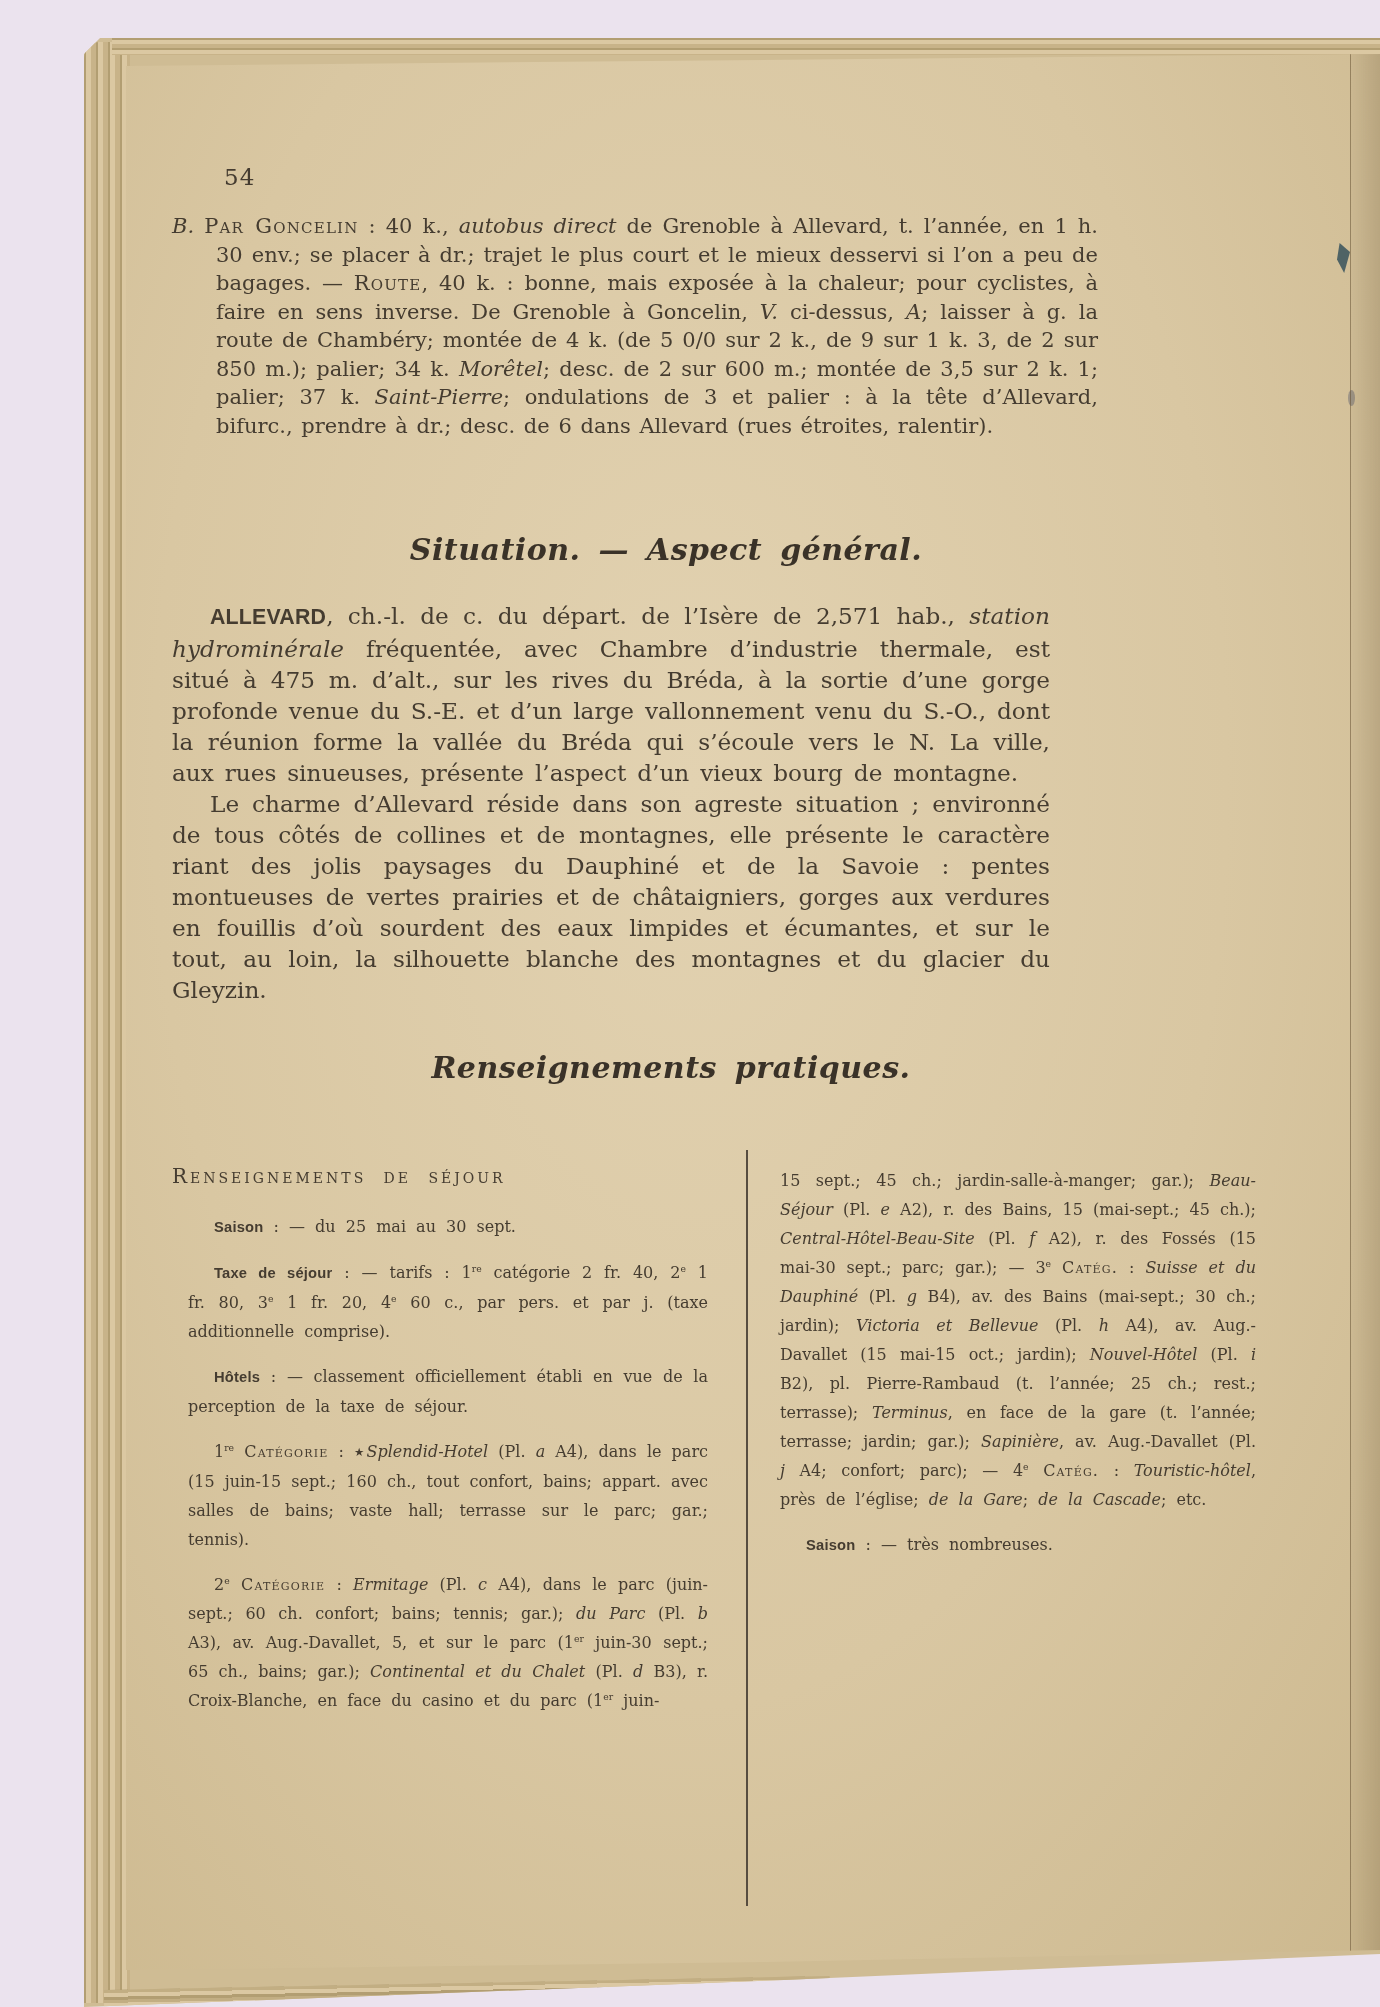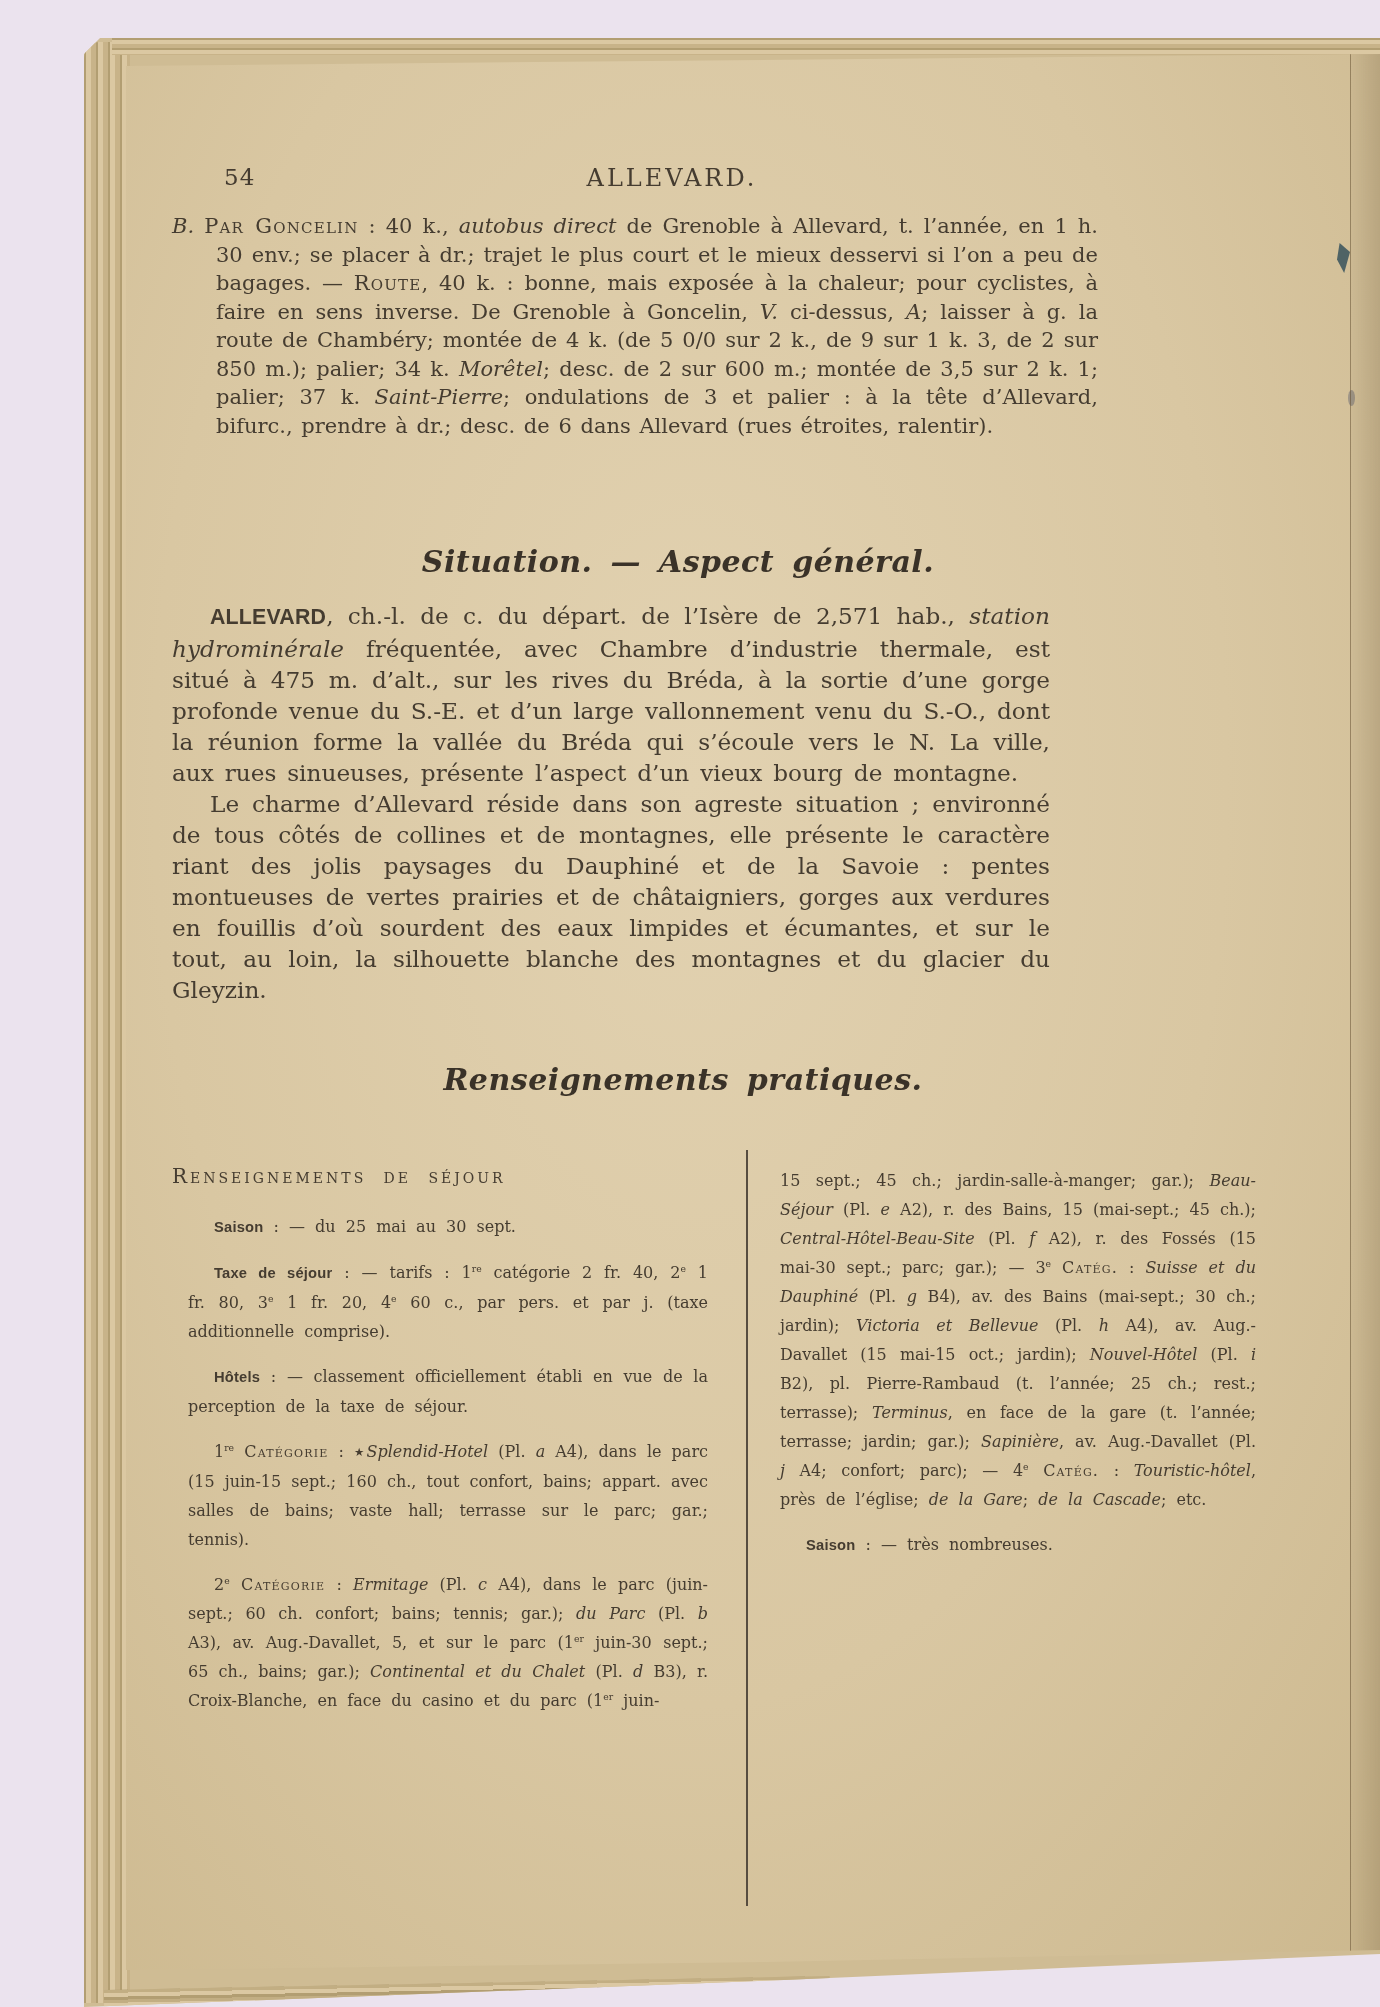--- a/index.html
+++ b/index.html
@@ -33,21 +33,21 @@
     content:"";position:absolute;top:0;right:0;width:29px;height:100%;
     border-left:1px solid rgba(92,72,42,.38);
     background:linear-gradient(to right, rgba(92,72,42,.06), rgba(92,72,42,.22));
   }
   .pg-head{position:absolute;left:46px;top:110px;width:1000px;height:36px;}
   .pg-num{position:absolute;left:52px;top:0;font-size:23px;letter-spacing:1px;}
   .pg-title{position:absolute;left:0;right:0;top:0;text-align:center;font-size:24px;letter-spacing:3px;}
   .route{position:absolute;left:46px;top:158px;width:882px;margin:0;
     font-size:21px;line-height:28.5px;text-align:justify;
     padding-left:44px;text-indent:-44px;word-spacing:2px;}
-  .sec-head{position:absolute;margin:16px;font-style:italic;font-weight:bold;
+  .sec-head{position:absolute;margin:4px;font-style:italic;font-weight:bold;
     font-size:30px;letter-spacing:.5px;word-spacing:7px;text-align:center;color:#3a3228;}
   .sec1{left:46px;top:474px;width:980px;}
   .sec2{left:46px;top:992px;width:990px;}
   .bodytext{position:absolute;left:46px;top:546px;width:878px;}
   .bodytext p{margin:0;font-size:23.2px;line-height:31px;text-align:justify;
     text-indent:38px;word-spacing:3.5px;}
   .cols{position:absolute;left:46px;top:1096px;width:1106px;display:flex;align-items:flex-start;}
   .colL{width:552px;}
   .colR{width:508px;}
   .divider{width:2px;height:756px;background:#574d40;margin-left:22px;margin-right:16px;}
@@ -74,21 +74,20 @@
 <div class="stack">
   <div class="sl"></div>
   <div class="st"></div>
   <div class="sb"></div>
 </div>
 
 <div class="pageEl">
 
   <header class="pg-head">
     <span class="pg-num">54</span>
-    <span class="pg-title">ALLEVARD.</span>
   </header>
 
   <p class="route"><span class="s-i">B.</span><span> </span><span class="s-sc">Par Goncelin</span><span> : 40 k., </span><span class="s-i">autobus direct</span><span> de Grenoble à Allevard, t. l’année, en 1 h. 30 env.; se placer à dr.; trajet le plus court et le mieux desservi si l’on a peu de bagages. — </span><span class="s-sc">Route</span><span>, 40 k. : bonne, mais exposée à la chaleur; pour cyclistes, à faire en sens inverse. De Grenoble à Goncelin, </span><span class="s-i">V.</span><span> ci-dessus, </span><span class="s-i">A</span><span>; laisser à g. la route de Chambéry; montée de 4 k. (de 5 0/0 sur 2 k., de 9 sur 1 k. 3, de 2 sur 850 m.); palier; 34 k. </span><span class="s-i">Morêtel</span><span>; desc. de 2 sur 600 m.; montée de 3,5 sur 2 k. 1; palier; 37 k. </span><span class="s-i">Saint-Pierre</span><span>; ondulations de 3 et palier : à la tête d’Allevard, bifurc., prendre à dr.; desc. de 6 dans Allevard (rues étroites, ralentir).</span></p>
 
   <h2 class="sec-head sec1">Situation. — Aspect général.</h2>
 
   <div class="bodytext">
     <p><span class="s-hb">ALLEVARD</span><span>, ch.-l. de c. du départ. de l’Isère de 2,571 hab., </span><span class="s-i">station hydrominérale</span><span> fréquentée, avec Chambre d’industrie thermale, est situé à 475 m. d’alt., sur les rives du Bréda, à la sortie d’une gorge profonde venue du S.-E. et d’un large vallonnement venu du S.-O., dont la réunion forme la vallée du Bréda qui s’écoule vers le N. La ville, aux rues sinueuses, présente l’aspect d’un vieux bourg de montagne.</span></p>
     <p><span>Le charme d’Allevard réside dans son agreste situation ; environné de tous côtés de collines et de montagnes, elle présente le caractère riant des jolis paysages du Dauphiné et de la Savoie : pentes montueuses de vertes prairies et de châtaigniers, gorges aux verdures en fouillis d’où sourdent des eaux limpides et écumantes, et sur le tout, au loin, la silhouette blanche des montagnes et du glacier du Gleyzin.</span></p>
   </div>

